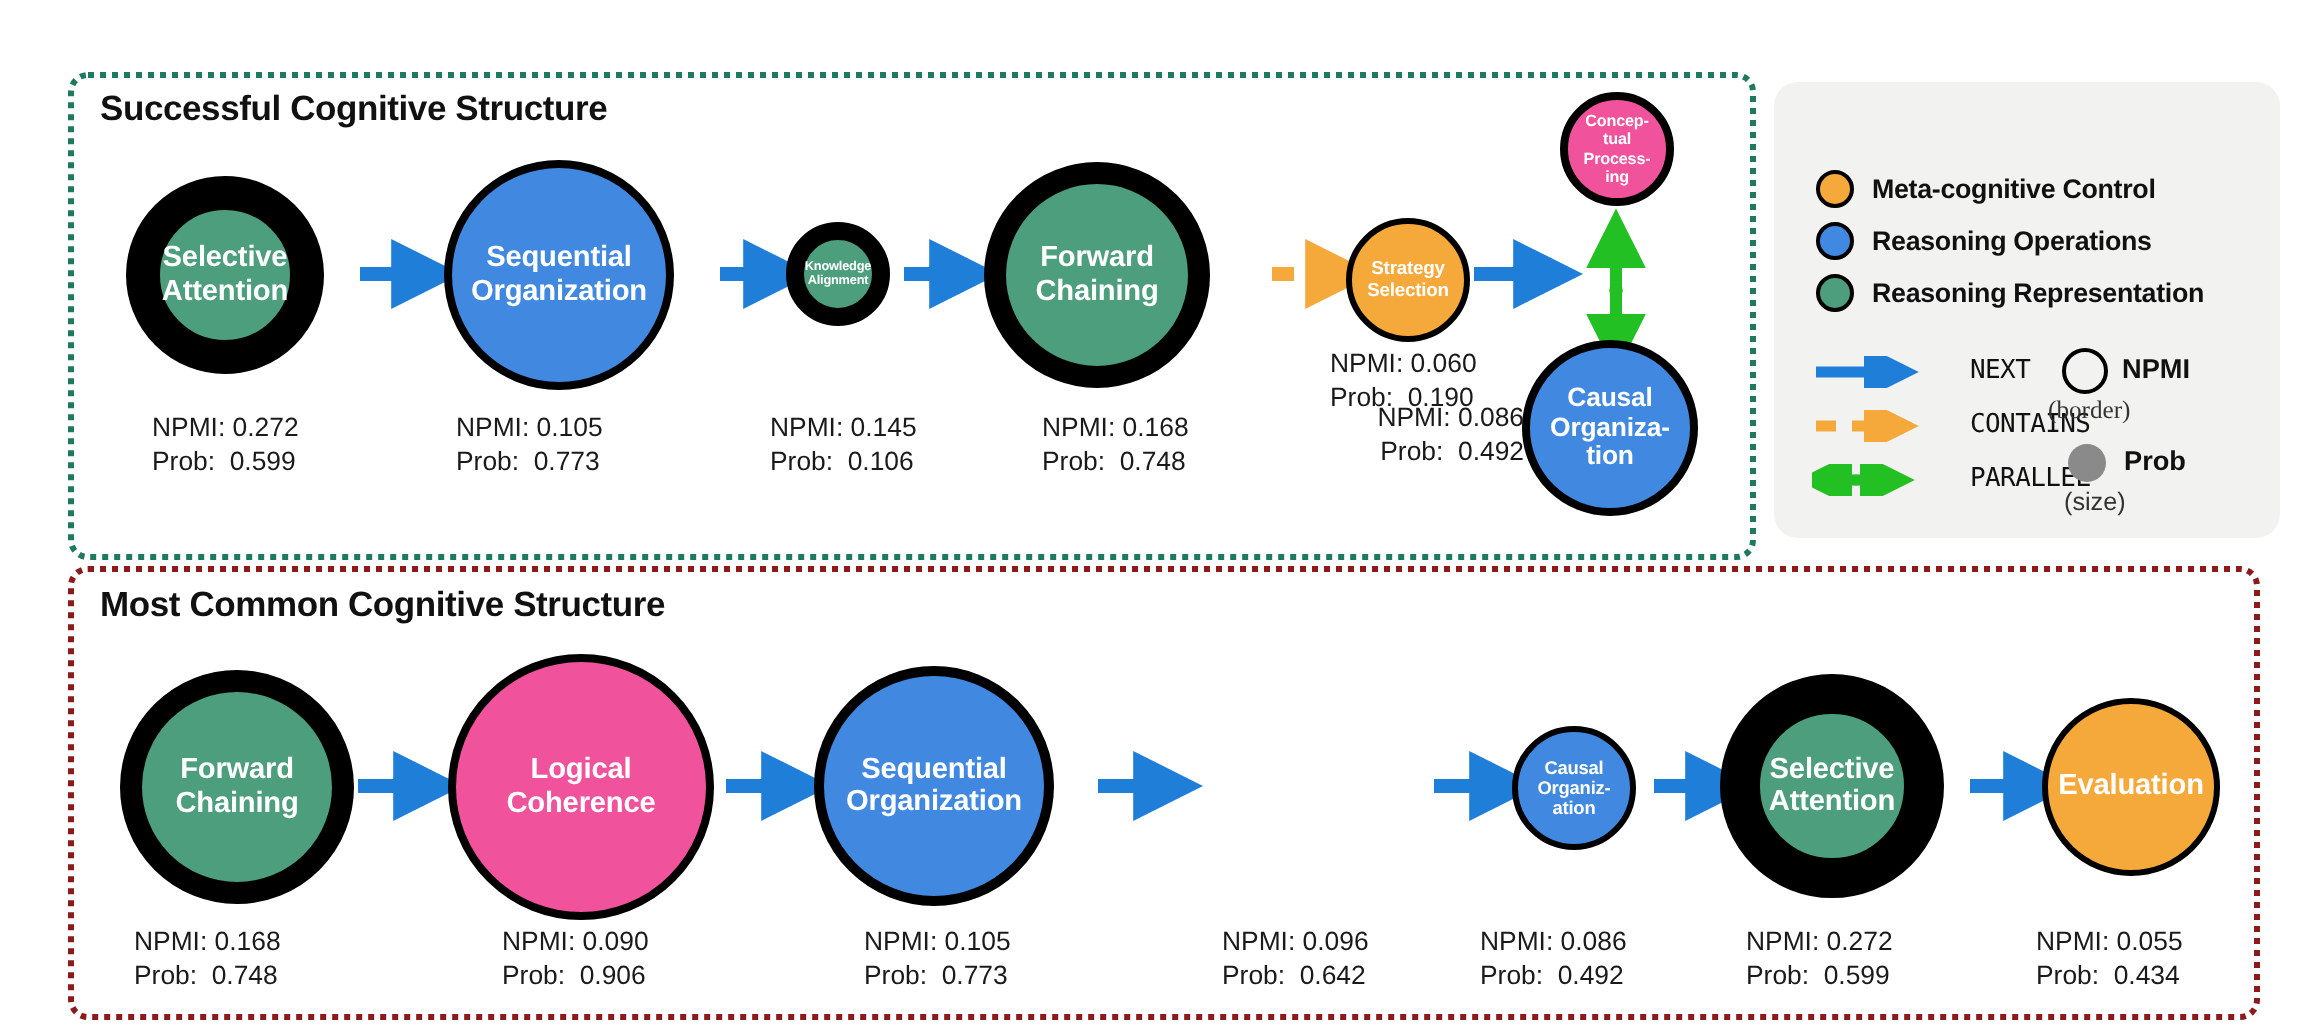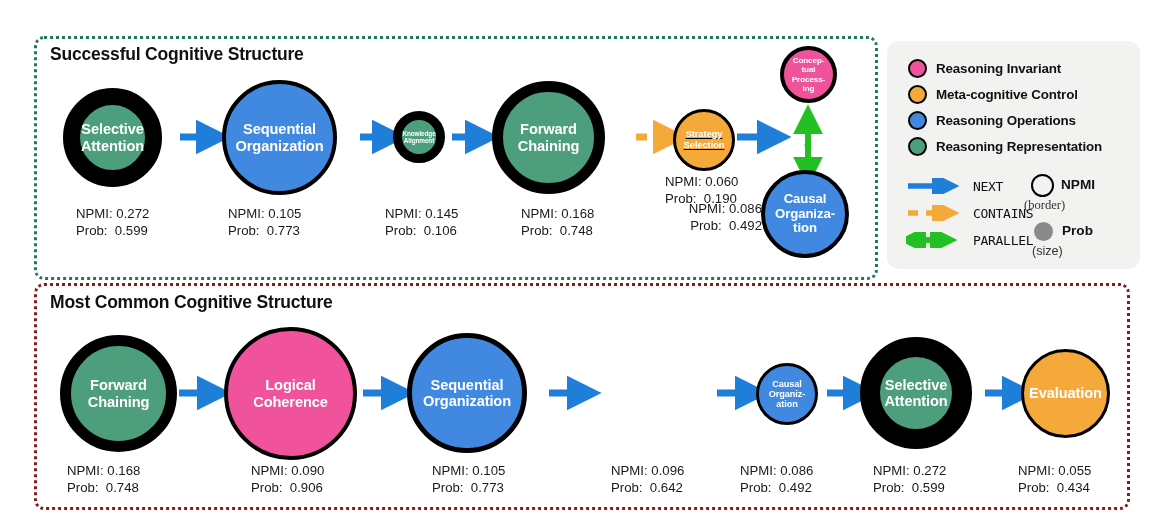--- a/index.html
+++ b/index.html
@@ -95,21 +95,21 @@
     margin-left: 9px;
     font-size: 13.4px;
     font-weight: bold;
     color: #111;
     white-space: nowrap;
     letter-spacing: -0.15px;
   }
   .legend-edge {
     position: absolute;
     display: flex;
-    align-items: center;
+    gap: 12px;
   }
   .legend-edge-label {
     font-size: 13px;
     font-family: "DejaVu Sans Mono", monospace;
     color: #111;
     letter-spacing: -0.3px;
     white-space: nowrap;
     margin-left: 7px;
   }
   .legend-enc {
@@ -196,21 +196,21 @@
 Alignment</span>
   </div>
   <div class="metric" style="left:385px; top:206px;"><span>NPMI: 0.145</span><br><span>Prob:  0.106</span></div>
 
   <div class="node" style="left:492px; top:81px; width:113px; height:113px; background:#4C9E7D; border-width:11px;">
     <span class="node-label" style="font-size:14.6px;">Forward
 Chaining</span>
   </div>
   <div class="metric" style="left:521px; top:206px;"><span>NPMI: 0.168</span><br><span>Prob:  0.748</span></div>
 
-  <div class="node" style="left:673px; top:109px; width:62px; height:62px; background:#F6A93B; border-width:3px;text-decoration:underline;">
+  <div class="node" style="left:673px; top:109px; width:62px; height:62px; background:#F6A93B; border-width:3px;">
     <span class="node-label" style="font-size:9.4px;">Strategy
 Selection</span>
   </div>
   <div class="metric" style="left:665px; top:174px;"><span>NPMI: 0.060</span><br><span>Prob:  0.190</span></div>
 
   <div class="node" style="left:780px; top:46px; width:57px; height:57px; background:#F0529C; border-width:4px;">
     <span class="node-label" style="font-size:8.1px;">Concep-
 tual
 Process-
 ing</span>
@@ -268,24 +268,20 @@
   </div>
   <div class="metric" style="left:873px; top:463px;"><span>NPMI: 0.272</span><br><span>Prob:  0.599</span></div>
 
   <div class="node" style="left:1021px; top:349px; width:89px; height:89px; background:#F6A93B; border-width:3px;">
     <span class="node-label" style="font-size:14.6px;">Evaluation</span>
   </div>
   <div class="metric" style="left:1018px; top:463px;"><span>NPMI: 0.055</span><br><span>Prob:  0.434</span></div>
 
   <div class="legend" style="left:887px; top:41px; width:253px; height:228px;"></div>
 
-  <div class="legend-cat" style="left:908px; top:59px;">
-    <span class="legend-swatch" style="background:#F0529C;"></span>
-    <span class="legend-cat-label">Reasoning Invariant</span>
-  </div>
   <div class="legend-cat" style="left:908px; top:85px;">
     <span class="legend-swatch" style="background:#F6A93B;"></span>
     <span class="legend-cat-label">Meta-cognitive Control</span>
   </div>
   <div class="legend-cat" style="left:908px; top:111px;">
     <span class="legend-swatch" style="background:#4189E0;"></span>
     <span class="legend-cat-label">Reasoning Operations</span>
   </div>
   <div class="legend-cat" style="left:908px; top:137px;">
     <span class="legend-swatch" style="background:#4C9E7D;"></span>

